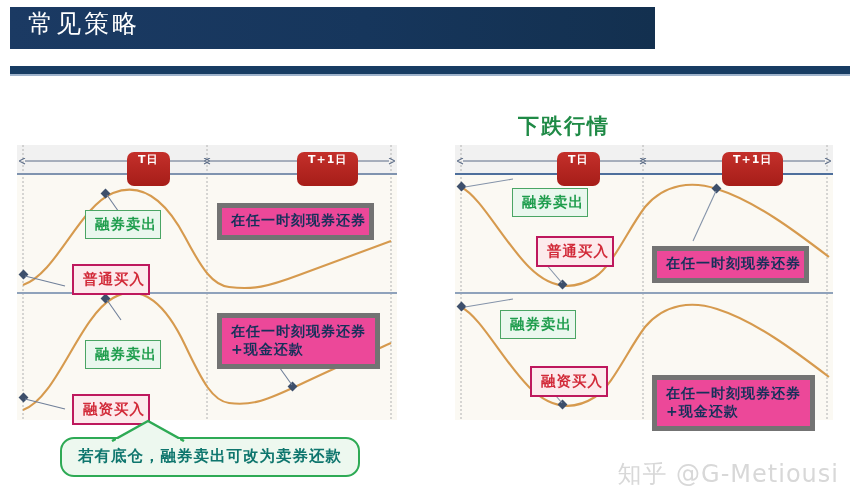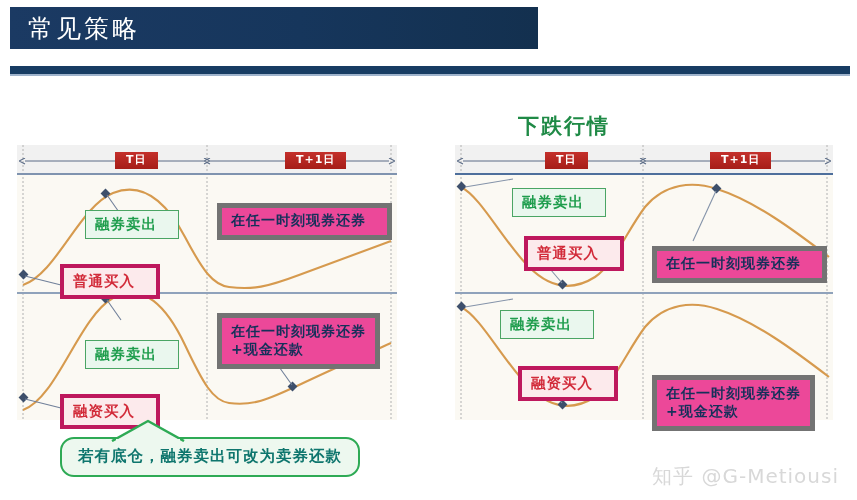--- a/index.html
+++ b/index.html
@@ -13,25 +13,24 @@
     position: relative;
     overflow: hidden;
     font-family: "DejaVu Sans", "Liberation Sans", sans-serif;
   }
 
   
   .title-bar {
     position: absolute;
     left: 10px;
     top: 7px;
-    width: 528px;
+    width: 645px;
     height: 42px;
     background: linear-gradient(90deg, #1b3a63 0%, #16365c 55%, #13304f 100%);
     display: flex;
-    align-items: center;
   }
   .title-text {
     color: #ffffff;
     font-size: 25px;
     letter-spacing: 3px;
     margin-left: 18px;
     font-family: "DejaVu Sans", "Liberation Sans", sans-serif;
     font-weight: 400;
   }
   .title-rule {
@@ -72,48 +71,50 @@
 
   .svgwrap { position: absolute; left: 0; top: 0; width: 100%; height: 100%; }
 
   
   .day-badge {
     position: absolute;
     background: linear-gradient(180deg, #c4302b 0%, #a61d18 100%);
     color: #ffffff;
     font-size: 11px;
     font-weight: 700;
-    border-radius: 0;
-    padding: 2px 11px 3px 11px;
+    border-radius: 7px;
+    padding: 2px 11px 20px 11px;
     letter-spacing: 1px;
     white-space: nowrap;
     z-index: 6;
     line-height: 1.1;
+    margin-left: 12px;
   }
 
   
   .lbl {
     position: absolute;
     font-size: 14.5px;
     font-weight: 700;
     letter-spacing: 1px;
     white-space: nowrap;
-    padding: 4px 21px 5px 9px;
+    padding: 4px 3px 5px 9px;
     z-index: 5;
     line-height: 1.25;
   }
   .lbl.green {
     background: #eaf7ee;
     border: 1px solid #4aa564;
     color: #1f9d4d;
   }
   .lbl.pink {
     background: #fceaec;
-    border: 4px solid #be185d;
+    border: 2px solid #be185d;
     color: #d22b3a;
+    margin-left: 12px;
   }
   .lbl.blue {
     background: #ec4899;
     border: 5px solid #737373;
     color: #15305a;
     font-size: 14px;
   }
   .lbl.blue.two { line-height: 1.3; padding: 4px 9px 6px 9px; }
 
   
@@ -132,21 +133,21 @@
     white-space: nowrap;
     z-index: 7;
   }
 
   
   .watermark {
     position: absolute;
     right: 18px;
     bottom: 10px;
     color: #d8d8d8;
-    font-size: 20px;
+    font-size: 24px;
     letter-spacing: 1px;
     font-weight: 400;
     white-space: nowrap;
     user-select: none;
     margin-left: 12px;
   }
 </style>
 </head>
 <body>
 

